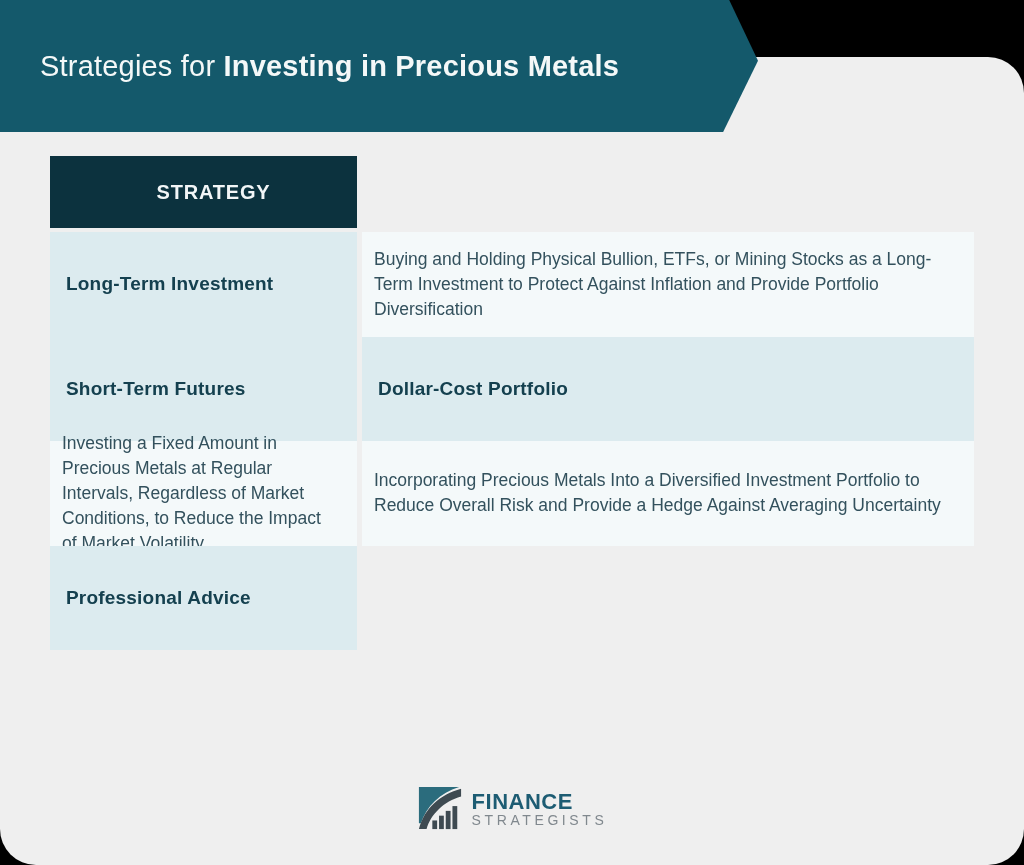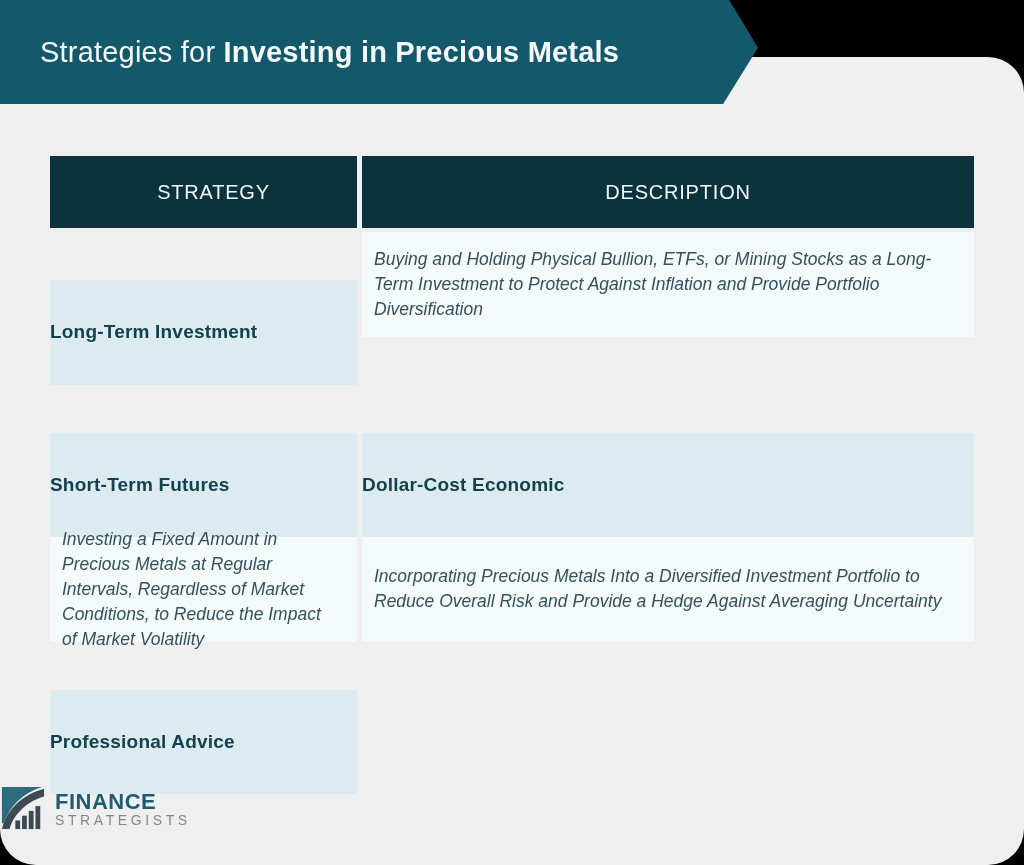--- a/index.html
+++ b/index.html
@@ -11,62 +11,62 @@
   }
   .canvas{position:absolute;inset:0;width:1024px;height:865px;}
 
   .panel{
     position:absolute;left:0;top:57px;right:0;bottom:0;
     background:#efefef;
     border-radius:0 36px 36px 36px;
   }
 
   .banner{
-    position:absolute;left:0;top:0;width:758px;height:104px;
+    position:absolute;left:0;top:0;width:758px;height:132px;
     background:#14596b;
     clip-path:polygon(0 0, 96.2% 0, 100% 46%, 95.4% 100%, 0 100%);
     display:flex;align-items:center;text-align:right;
   }
   .banner-title{
     padding-left:40px;
     font-size:29px;color:#f4f8f8;letter-spacing:0.2px;
     white-space:nowrap;
   }
   .banner-title .t-reg{font-weight:400;}
   .banner-title .t-bold{font-weight:700;}
 
   .table{position:absolute;left:50px;top:156px;width:924px;}
   .thead{
     display:grid;grid-template-columns:307px 612px;column-gap:5px;
     height:72px;margin-bottom:4px;
   }
   .th{
     background:#0c323e;color:#f2f6f7;
     display:flex;align-items:center;justify-content:center;
-    font-weight:400;font-size:20px;letter-spacing:0.8px;padding-left:20px;
+    font-weight:700;font-size:20px;letter-spacing:0.8px;padding-left:20px;
   }
   .tbody{
     display:grid;grid-template-columns:307px 612px;column-gap:5px;
   }
   .cell-strategy{
     background:#dcebef;height:104.6px;
     display:flex;align-items:center;
-    padding-left:0;box-sizing:border-box;
-    font-weight:700;font-size:19px;color:#14404f;letter-spacing:0.2px;margin-top:48px;
+    padding-left:16px;box-sizing:border-box;
+    font-weight:700;font-size:19px;color:#14404f;letter-spacing:0.2px;
   }
   .cell-desc{
     background:#f4f9fa;height:104.6px;
     display:flex;align-items:center;
     padding-left:12px;padding-right:22px;box-sizing:border-box;
-    font-size:17.5px;line-height:25px;color:#33515d;font-style:italic;
+    font-size:17.5px;line-height:25px;color:#33515d;
   }
 
   .footer{
     position:absolute;left:0;top:785px;width:1024px;
-    display:flex;align-items:center;gap:9px;
+    display:flex;justify-content:center;align-items:center;gap:9px;
   }
   .logo-icon{width:46px;height:46px;flex:0 0 auto;}
   .logo-text{display:flex;flex-direction:column;align-items:flex-start;}
   .logo-primary{font-weight:700;font-size:22px;color:#1d5c73;letter-spacing:0.5px;line-height:23px;}
   .logo-secondary{font-size:14px;color:#80888e;letter-spacing:3.6px;line-height:14px;}
 </style>
 </head>
 <body>
 
 <div class="canvas">
@@ -75,30 +75,29 @@
 
   <div class="banner">
     <div class="banner-title">
       <span class="t-reg">Strategies for </span><span class="t-bold">Investing in Precious Metals</span>
     </div>
   </div>
 
   <div class="table">
     <div class="thead">
       <div class="th">STRATEGY</div>
-      <div class="th">DESCRIPTION</div>
     </div>
 
     <div class="tbody">
       <div class="cell-strategy">Long-Term Investment</div>
       <div class="cell-desc">Buying and Holding Physical Bullion, ETFs, or Mining Stocks as a Long-Term Investment to Protect Against Inflation and Provide Portfolio Diversification</div>
 
       <div class="cell-strategy">Short-Term Futures</div>
 
-      <div class="cell-strategy">Dollar-Cost Economic</div>
+      <div class="cell-strategy">Dollar-Cost Portfolio</div>
       <div class="cell-desc">Investing a Fixed Amount in Precious Metals at Regular Intervals, Regardless of Market Conditions, to Reduce the Impact of Market Volatility</div>
 
       <div class="cell-desc">Incorporating Precious Metals Into a Diversified Investment Portfolio to Reduce Overall Risk and Provide a Hedge Against Averaging Uncertainty</div>
 
       <div class="cell-strategy">Professional Advice</div>
     </div>
   </div>
 
   <div class="footer">
     <svg class="logo-icon" viewBox="0 0 48 48" aria-hidden="true">

